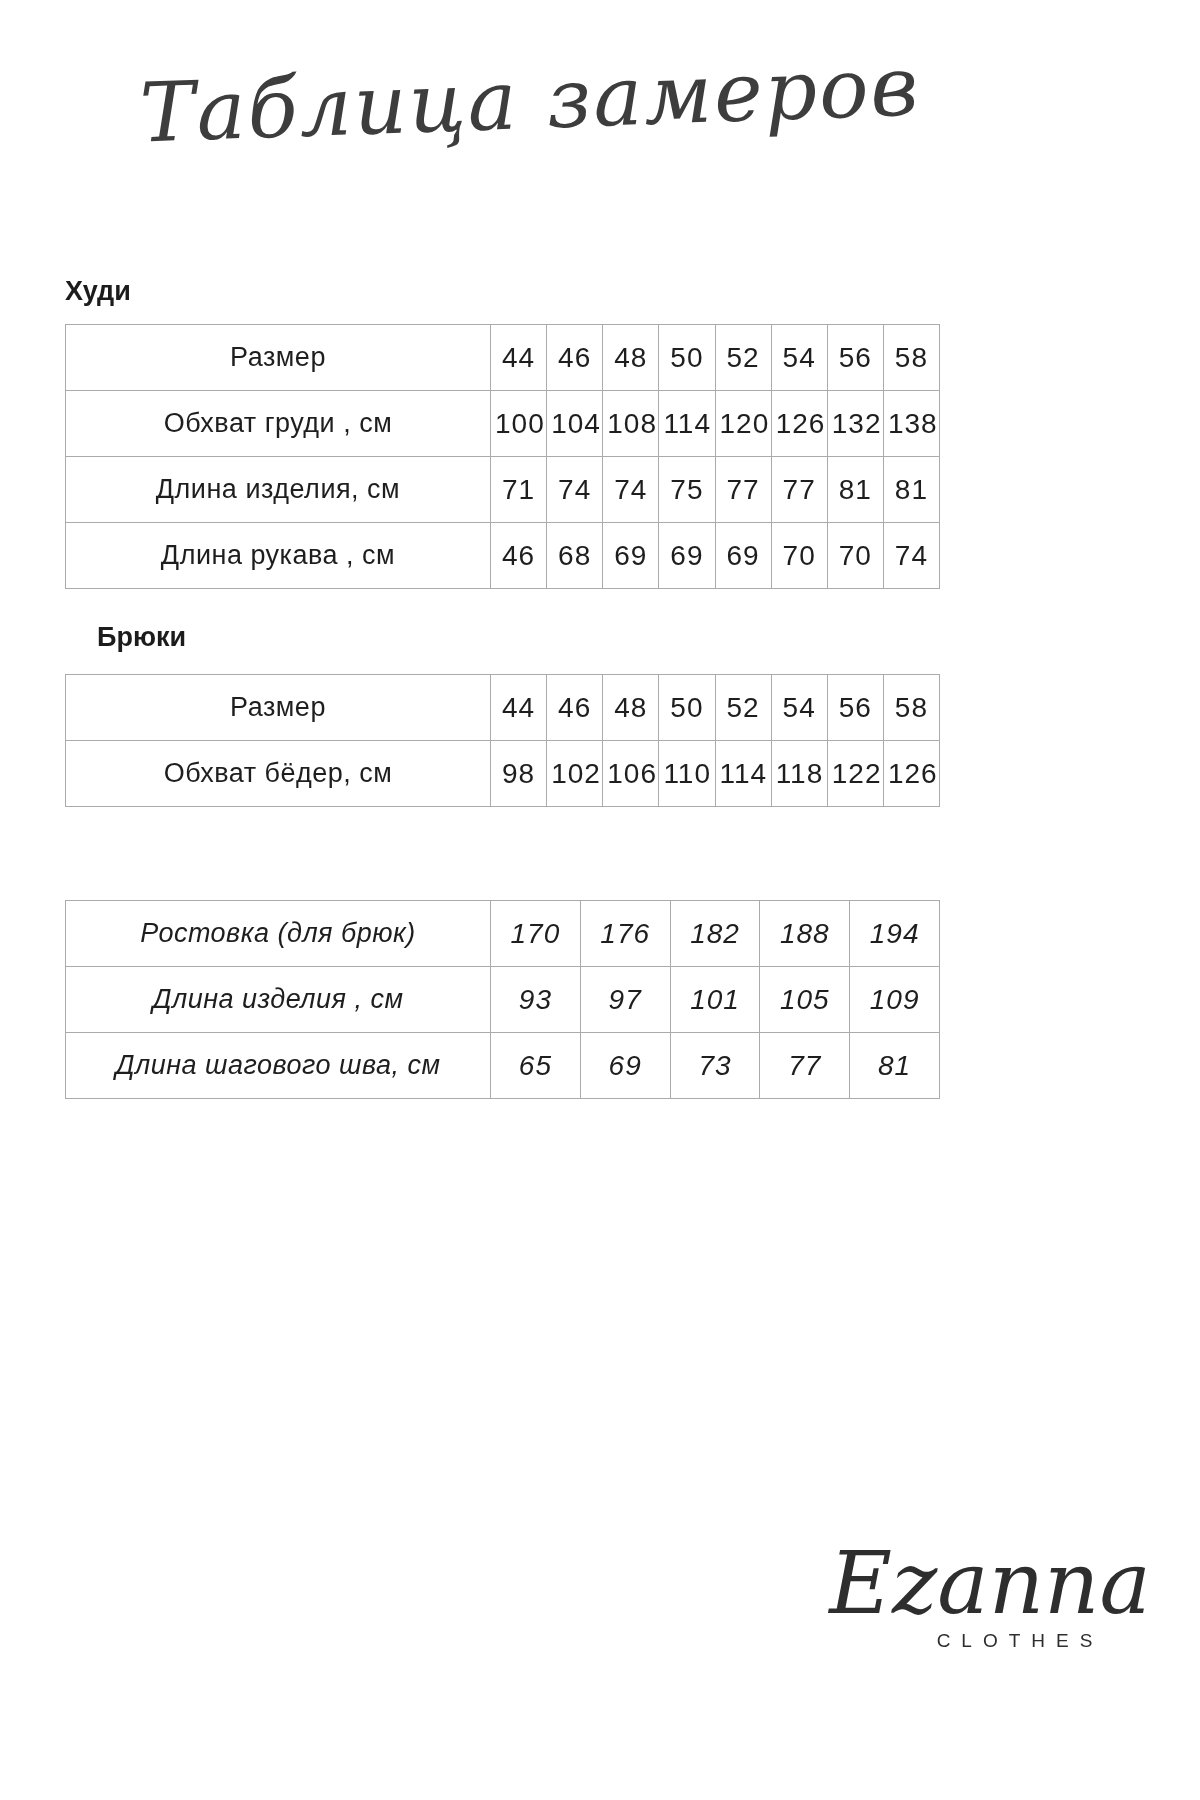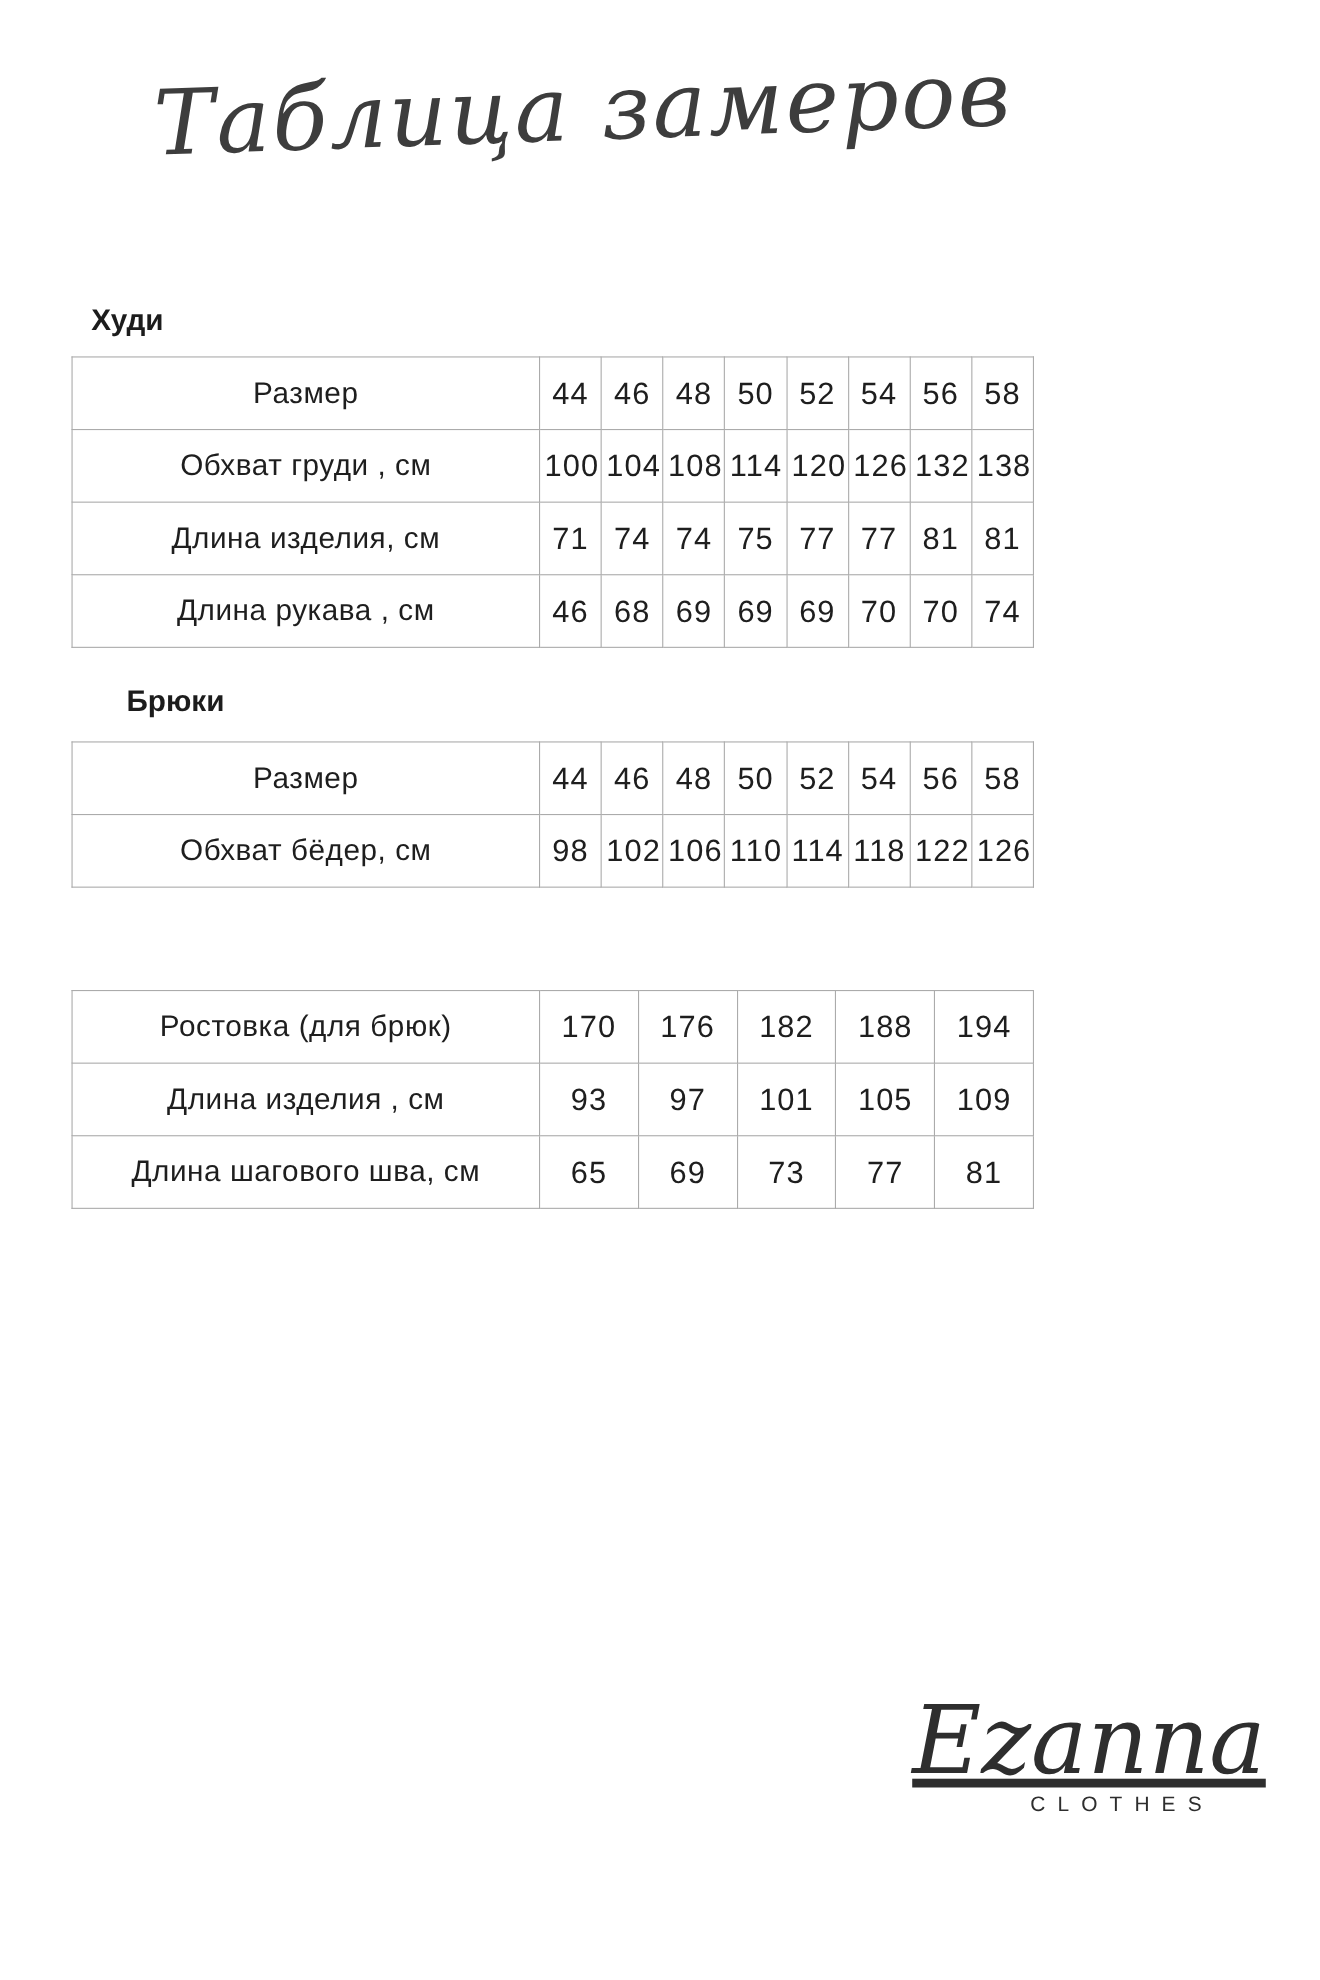--- a/index.html
+++ b/index.html
@@ -20,39 +20,39 @@
     font-weight: 400;
     font-size: 82px;
     letter-spacing: 2px;
     color: #3d3d3d;
     transform: rotate(-2deg);
     white-space: nowrap;
   }
 
   .section-heading {
     position: absolute;
-    left: 83px;
+    left: 65px;
     font-size: 27px;
     font-weight: bold;
     color: #1c1c1c;
   }
   .heading-hoodie { top: 276px; }
   .heading-pants  { top: 622px; margin-left: 32px; }
 
   table.size-table {
     position: absolute;
     left: 65px;
     border-collapse: collapse;
     table-layout: fixed;
     width: 875px;
     background: #fff;
   }
   .table-hoodie       { top: 324px; }
   .table-pants        { top: 674px; }
-  .table-pants-length { top: 900px; }
+  .table-pants-length { top: 900px; font-style: italic; }
 
   col.col-label { width: 425px; }
 
   table.size-table td {
     border: 1px solid #ababab;
     height: 65px;
     padding: 0 4px;
     text-align: center;
     vertical-align: middle;
     font-size: 28px;
@@ -70,21 +70,20 @@
     text-align: center;
   }
   .brand-name {
     font-family: "DejaVu Serif", serif;
     font-style: italic;
     font-weight: 400;
     font-size: 86px;
     line-height: 1.0;
     color: #2e2e2e;
     white-space: nowrap;
-    text-decoration: underline;
   }
   .brand-sub {
     margin-top: 4px;
     padding-left: 60px;
     font-size: 19px;
     font-weight: 500;
     letter-spacing: 11px;
     color: #2e2e2e;
     white-space: nowrap;
   }

